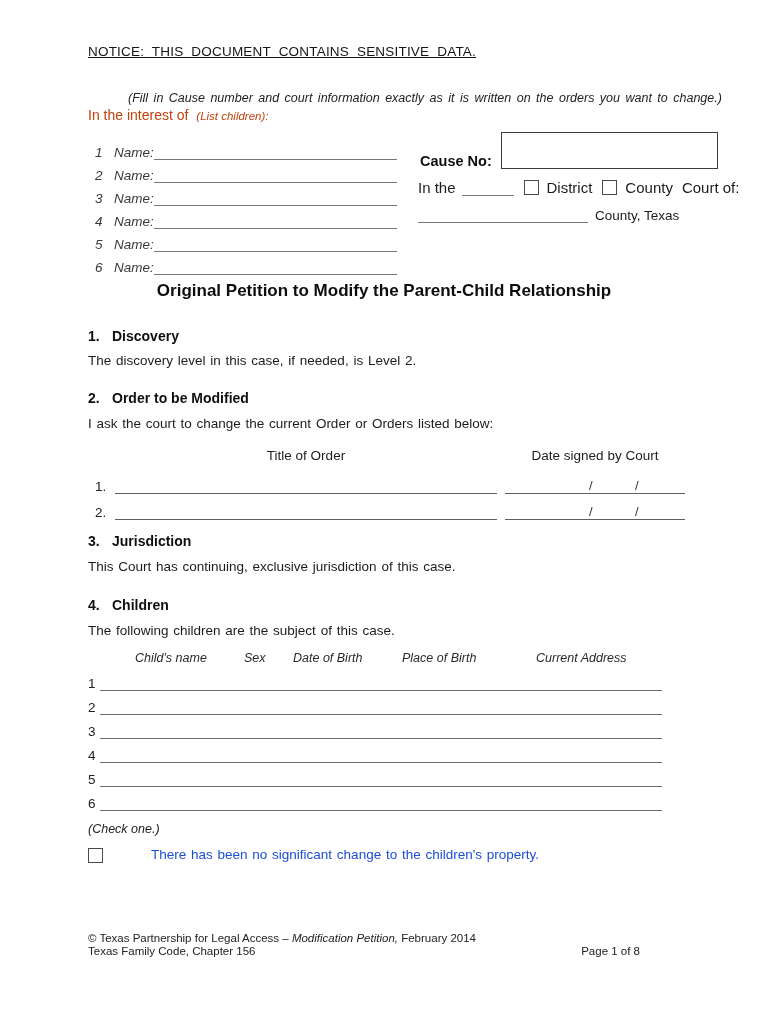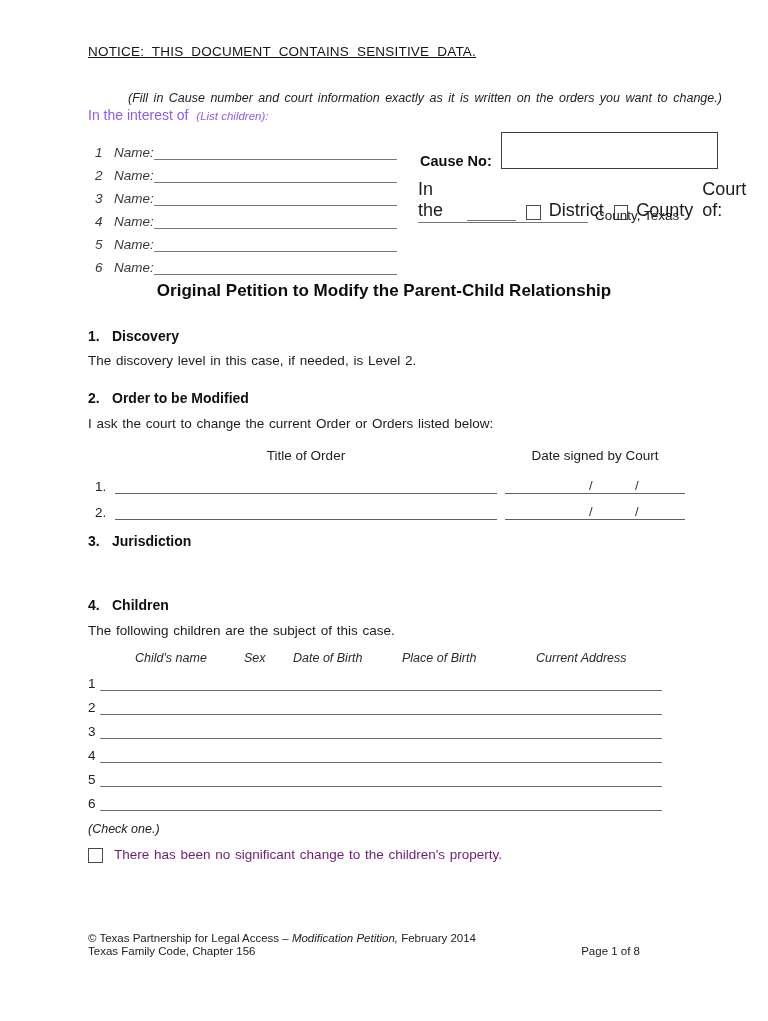--- a/index.html
+++ b/index.html
@@ -14,38 +14,38 @@
   }
   .abs { position: absolute; }
   .it { font-style: italic; }
   .body-text { font-size: 13.5px; word-spacing: 1px; color: #1c1c1c; }
 
   
   .notice { font-size: 13.5px; word-spacing: 4px; letter-spacing: .2px; color: #161616; }
 
   
   .instruction { font-size: 12.5px; font-style: italic; word-spacing: 2px; color: #222; }
-  .interest { font-size: 14px; color: #8b5cf6; }
+  .interest { font-size: 14px; color: #c2410c; }
   .interest .hint { font-size: 11.5px; font-style: italic; margin-left: 4px; }
 
   
   .line { border-bottom: 1.4px solid #757575; }
 
   
   .names { width: 302px; }
   .name-row { display: flex; align-items: flex-end; height: 23px; font-size: 13.5px; font-style: italic; color: #3a3a3a; }
   .name-row .num { width: 19px; }
   .name-row .lbl { margin-right: 0; }
   .name-row .fill { flex: 1; height: 16px; }
 
   
   .cause-row { display: flex; align-items: flex-end; }
   .cause-lbl { font-size: 14.5px; font-weight: bold; padding-top: 8px; color: #0e0e0e; }
   .cause-box { width: 215px; height: 35px; border: 1.6px solid #3c3c3c; margin-left: 9px; background: #fff; }
-  .court-row { display: flex; align-items: flex-end; gap: 6px; font-size: 18px; color: #1c1c1c; }
+  .court-row { display: flex; align-items: flex-end; gap: 6px; font-size: 15px; color: #1c1c1c; }
   .cb { display: inline-block; width: 13px; height: 13px; border: 1.5px solid #4a4a4a; background: #fff; margin: 0 2px 1px 4px; }
   .court-row .blank { width: 52px; height: 15px; }
   .county-row { display: flex; align-items: flex-end; gap: 7px; font-size: 13.5px; color: #1c1c1c; }
   .county-row .blank { width: 170px; height: 15px; }
 
   
   .doc-title { left: 0; top: 281px; width: 768px; text-align: center; font-size: 17px; font-weight: bold; color: #0d0d0d; }
 
   
   .sec-head { display: flex; font-size: 14px; font-weight: bold; color: #0f0f0f; }
@@ -60,21 +60,21 @@
   .order-row .slash { position: absolute; bottom: 0; font-size: 13px; color: #333; }
 
   
   .kid-head { font-size: 12.5px; font-style: italic; color: #2a2a2a; }
   .kid-row { display: flex; align-items: flex-end; height: 23px; font-size: 13.5px; color: #222; width: 574px; }
   .kid-row .knum { width: 12px; }
   .kid-row .kline { flex: 1; height: 16px; border-bottom: 1.5px solid #6e6e6e; }
 
   
   .check-one { font-size: 12.5px; font-style: italic; color: #222; }
-  .opt { display: flex; align-items: flex-start; font-size: 13.5px; word-spacing: 1px; color: #701a75; }
+  .opt { display: flex; align-items: flex-start; font-size: 13.5px; word-spacing: 1px; color: #1d4ed8; gap: 37px; }
   .opt .ocb { flex: 0 0 auto; width: 13px; height: 13px; border: 1.5px solid #4a4a4a; background: #fff; margin: 2px 0 0 0; }
   .opt .otext { margin-left: 11px; line-height: 18px; }
   .orders-line { display: flex; align-items: flex-end; width: 552px; }
   .orders-line .ofill { flex: 1; height: 15px; margin-left: 12px; border-bottom: 1.4px solid #5e5e5e; }
 
   
   .footer { font-size: 11.5px; color: #222; line-height: 14.5px; }
   .footer-row { display: flex; justify-content: space-between; width: 552px; font-size: 11.5px; color: #222; }
 </style>
 </head>
@@ -176,20 +176,21 @@
     <span class="d-line">
       <span class="slash" style="left:84px;">/</span>
       <span class="slash" style="left:130px;">/</span>
     </span>
   </div>
 
   <div class="abs sec-head" style="left:88px; top:533px;">
     <span class="sn">3.</span>
     <span>Jurisdiction</span>
   </div>
+  <div class="abs body-text" style="left:88px; top:559px;">This Court has continuing, exclusive jurisdiction of this case.</div>
 
   <div class="abs sec-head" style="left:88px; top:597px;">
     <span class="sn">4.</span>
     <span>Children</span>
   </div>
   <div class="abs body-text" style="left:88px; top:623px;">The following children are the subject of this case.</div>
 
   <div class="abs kid-head" style="left:135px; top:651px;">Child's name</div>
   <div class="abs kid-head" style="left:244px; top:651px;">Sex</div>
   <div class="abs kid-head" style="left:293px; top:651px;">Date of Birth</div>

